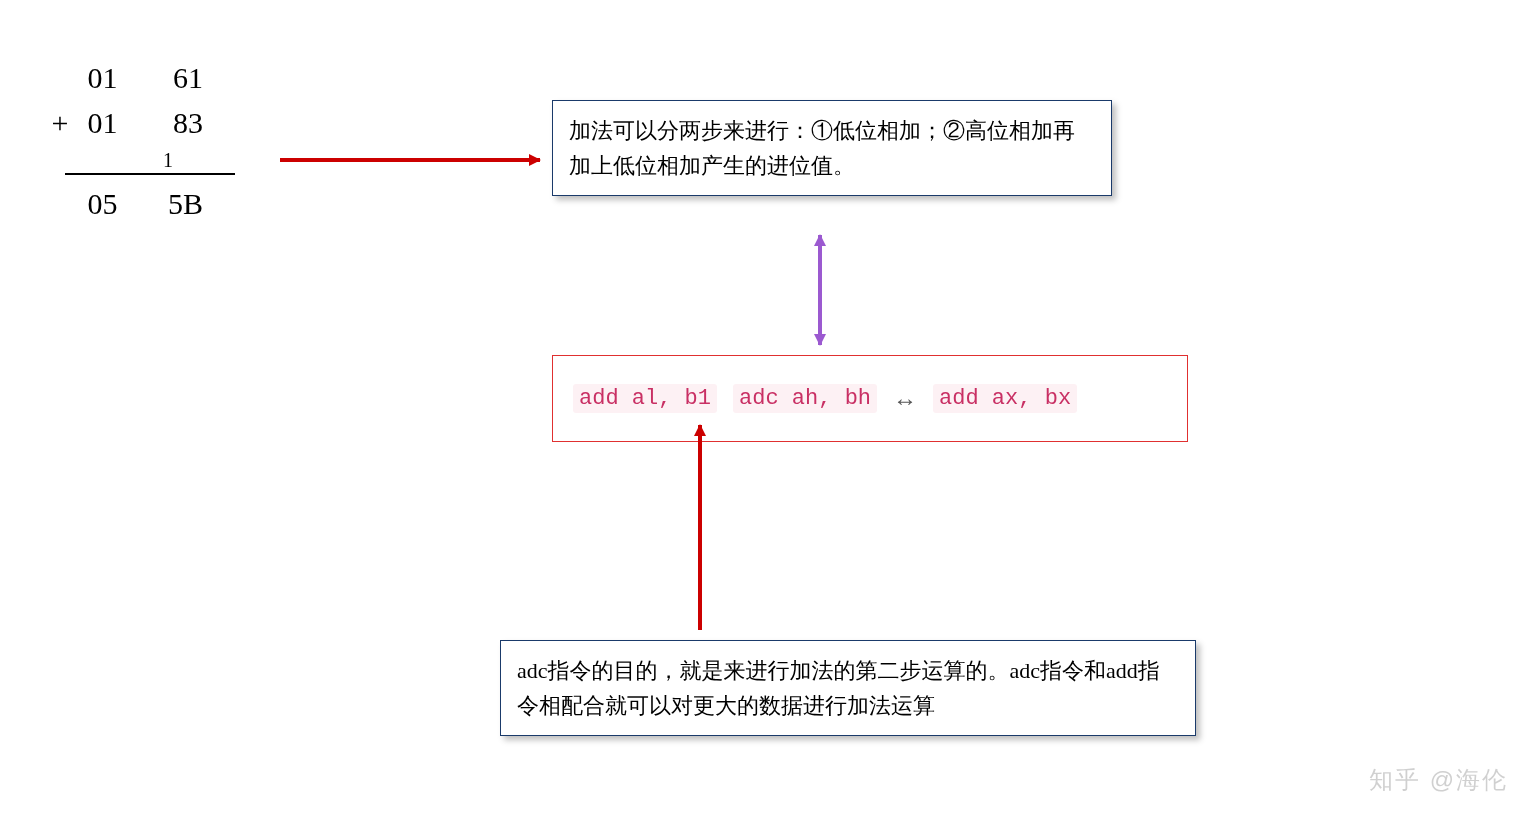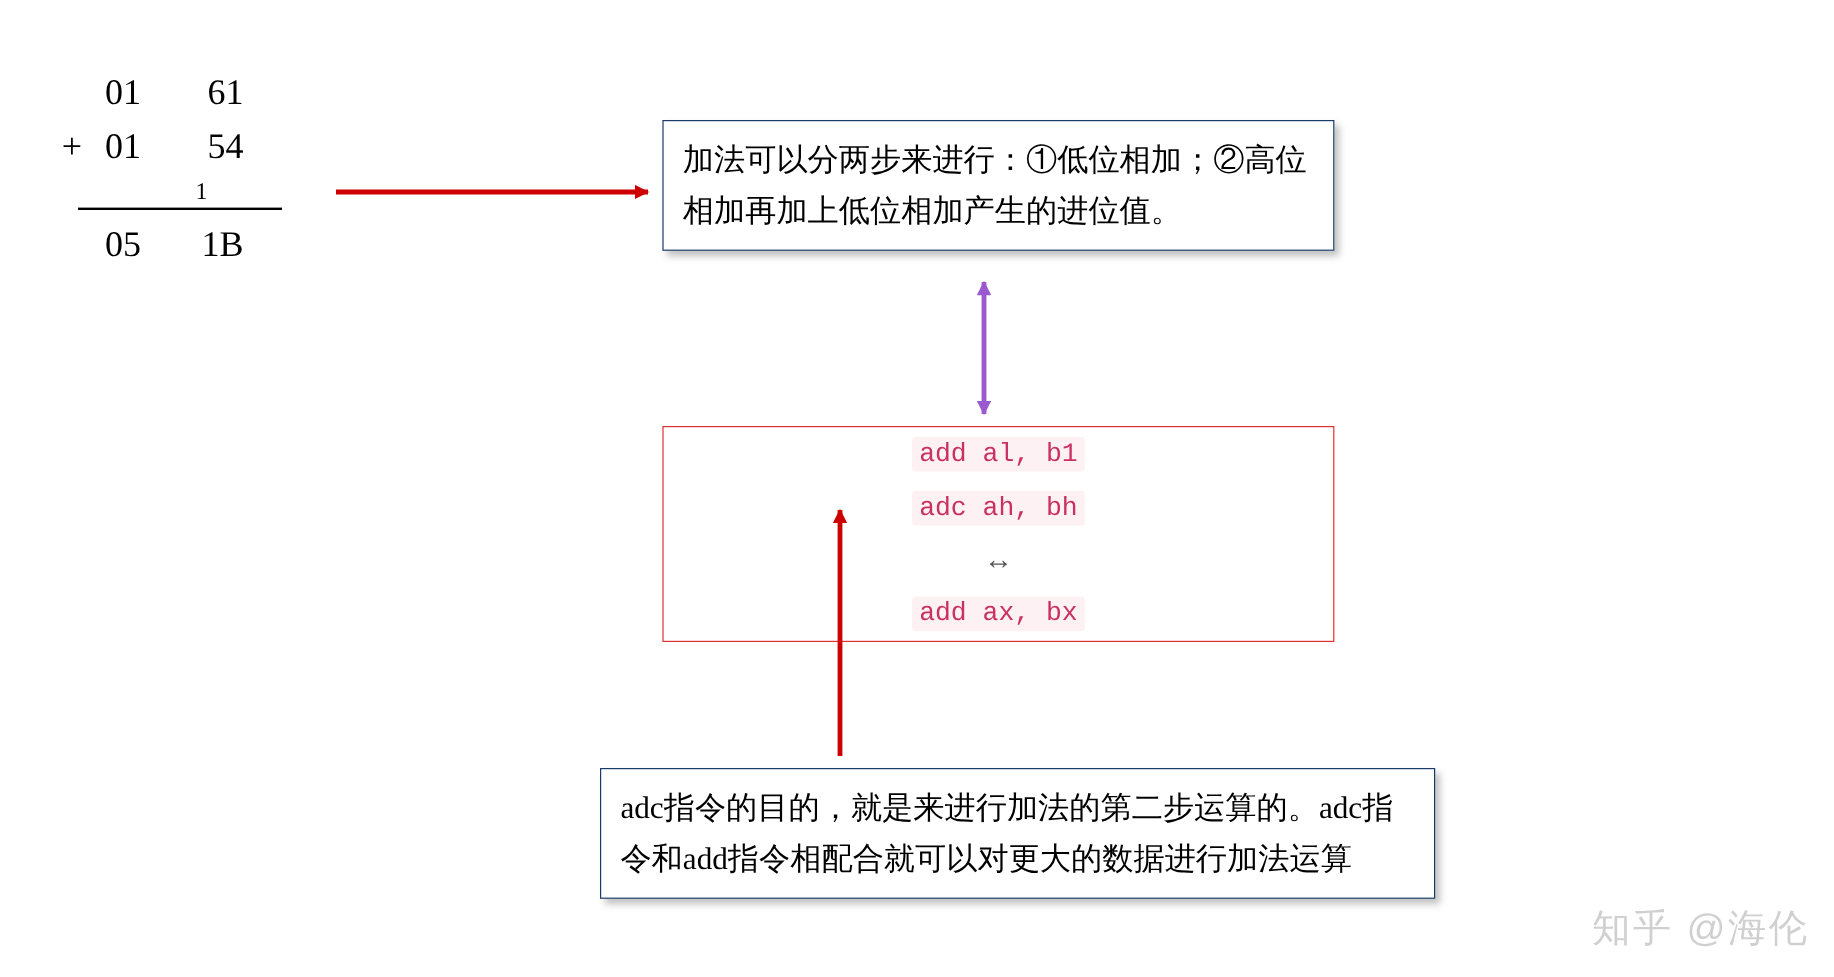--- a/index.html
+++ b/index.html
@@ -28,57 +28,56 @@
   .math-lo { width: 55px; text-align: right; margin-left: 18px; }
   .math-carry-row { display:flex; height: 26px; align-items:flex-start;}
   .math-carry { font-size: 20px; margin-left: 118px; width: 20px;}
   .math-hr { border-top: 2px solid #000; width: 170px; margin: 2px 0 6px 20px; }
   
   .text-box {
     position: absolute;
     border: 1.5px solid #1a3a6a;
     background: #fff;
     padding: 12px 16px;
-    font-size: 26px;
+    font-size: 22px;
     line-height: 1.6;
     color: #000;
     box-shadow: 4px 4px 6px rgba(0,0,0,0.25);
   }
   .box1 { left: 552px; top: 100px; width: 560px; }
   .box3 { left: 500px; top: 640px; width: 696px; }
 
   .code-box {
     position: absolute;
     left: 552px;
     top: 355px;
-    width: 560px;
+    width: 636px;
     border: 1.5px solid #e03030;
     background: #fff;
-    padding: 8px 20px;
+    padding: 28px 20px;
     font-size: 22px;
     display: flex;
     align-items: center;
     gap: 16px;
-    flex-direction: column;
   }
   .code-pill {
     font-family: Consolas, "Courier New", monospace;
     background: #fdf1f4;
     color: #c93064;
     padding: 2px 6px;
     border-radius: 3px;
     white-space: nowrap;
   }
   .equiv { color: #555; font-size: 24px; }
 
   .watermark {
     position: absolute;
     right: 20px;
     bottom: 18px;
-    font-size: 32px;
+    font-size: 24px;
     color: rgba(120,120,120,0.35);
     font-family: "Microsoft YaHei", sans-serif;
     letter-spacing: 2px;
   }
   svg.overlay {
     position: absolute;
     left: 0; top: 0;
     width: 1528px; height: 814px;
     pointer-events: none;
   }
@@ -88,30 +87,30 @@
 
 <div class="math-block">
   <div class="math-row">
     <span class="math-op"></span>
     <span class="math-hi">01</span>
     <span class="math-lo">61</span>
   </div>
   <div class="math-row">
     <span class="math-op">+</span>
     <span class="math-hi">01</span>
-    <span class="math-lo">54</span>
+    <span class="math-lo">83</span>
   </div>
   <div class="math-carry-row">
     <span class="math-carry">1</span>
   </div>
   <div class="math-hr"></div>
   <div class="math-row">
     <span class="math-op"></span>
     <span class="math-hi">05</span>
-    <span class="math-lo">1B</span>
+    <span class="math-lo">5B</span>
   </div>
 </div>
 
 <div class="text-box box1">
   <span>加法可以分两步来进行：①低位相加；②高位相加再加上低位相加产生的进位值。</span>
 </div>
 
 <div class="code-box">
   <span class="code-pill">add al, b1</span>
   <span class="code-pill">adc ah, bh</span>

